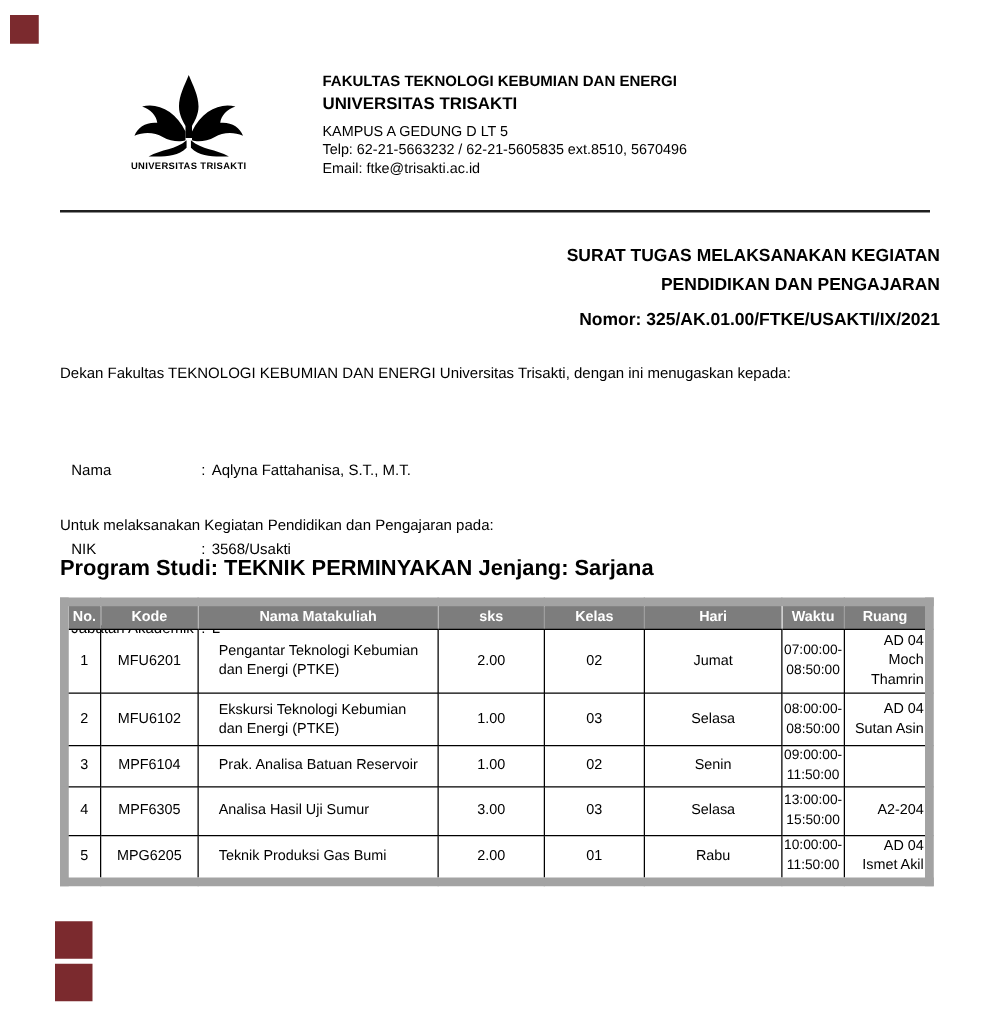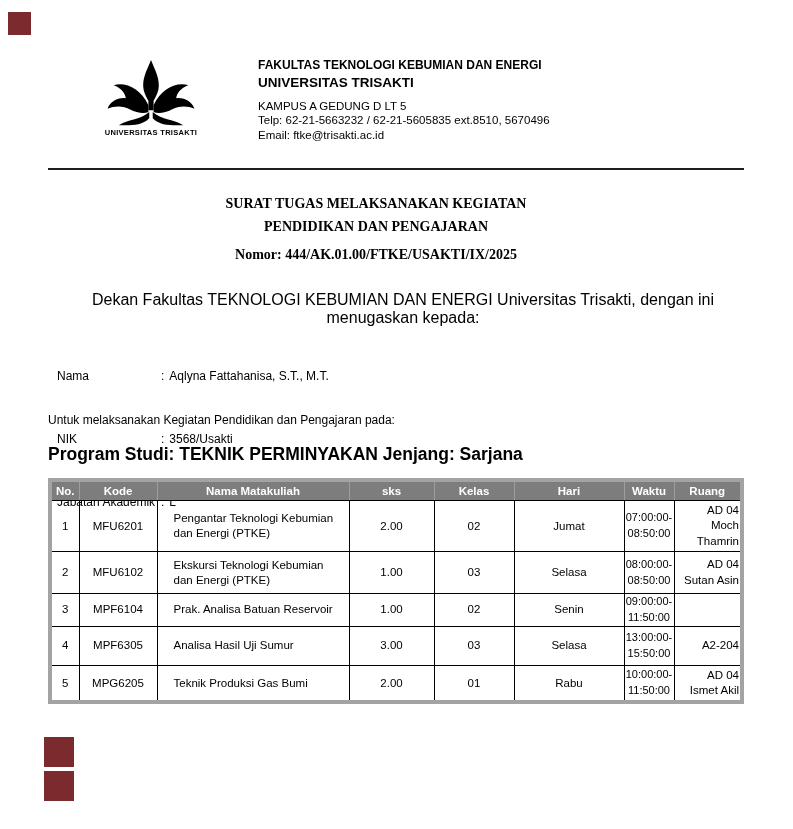--- a/index.html
+++ b/index.html
@@ -17,37 +17,37 @@
   .logo-block{position:absolute;left:98px;top:60px;width:106px;text-align:center;}
   .logo-block svg{display:block;margin:0 auto;}
   .logo-caption{font-size:7.5px;font-weight:bold;letter-spacing:0.3px;margin-top:2px;white-space:nowrap;}
   .lh-text{position:absolute;left:258px;top:58px;}
   .lh-faculty{font-size:12px;font-weight:bold;line-height:1.2;}
   .lh-univ{font-size:13.5px;font-weight:bold;line-height:1.2;margin-top:3px;}
   .lh-addr{margin-top:7px;font-size:11.5px;line-height:1.26;}
   .rule{position:absolute;left:48px;top:168px;width:696px;height:2px;background:#1f1f1f;}
 
   
-  .title-block{position:absolute;left:0;top:197px;width:752px;text-align:center;font-weight:bold;font-family:Liberation Serif, serif;}
+  .title-block{position:absolute;left:0;top:197px;width:752px;text-align:right;font-weight:bold;}
   .title-line{font-size:14px;line-height:14px;margin-bottom:9px;}
   .title-number{font-size:14px;line-height:14px;margin-top:14px;}
 
   
-  .opening{position:absolute;left:48px;top:291px;width:710px;font-size:16px;text-align:center;}
+  .opening{position:absolute;left:48px;top:291px;width:710px;font-size:12px;}
   .fields{position:absolute;left:57px;top:323px;font-size:12px;line-height:18.8px;}
   .field-label{display:inline-block;width:104px;margin-top:44px;}
   .field-colon{display:inline-block;margin-right:5px;}
   .closing{position:absolute;left:48px;top:413px;width:700px;font-size:12px;}
   .program-heading{position:absolute;left:48px;top:444px;font-size:17.5px;font-weight:bold;}
 
   
   table.schedule{
     position:absolute;left:48px;top:478px;width:692px;
     border-collapse:collapse;table-layout:fixed;
-    font-size:11.5px;border:4px solid #a3a3a3;
+    font-size:11.5px;border:7px solid #a3a3a3;
   }
   .schedule th{
     background:#7d7d7d;color:#fff;font-weight:bold;font-size:11.5px;
     border:1px solid #9e9e9e;border-top:2px solid #000;border-bottom:1.5px solid #000;
     height:18px;padding:0 2px;overflow:hidden;
   }
   .schedule th:first-child{border-left:2px solid #000;}
   .schedule th:last-child{border-right:2px solid #000;}
   .schedule td{
     border:1px solid #000;text-align:center;vertical-align:middle;
@@ -93,21 +93,21 @@
       <div>Telp: 62-21-5663232 / 62-21-5605835 ext.8510, 5670496</div>
       <div>Email: ftke@trisakti.ac.id</div>
     </div>
   </div>
 
   <div class="rule"></div>
 
   <div class="title-block">
     <div class="title-line">SURAT TUGAS MELAKSANAKAN KEGIATAN</div>
     <div class="title-line">PENDIDIKAN DAN PENGAJARAN</div>
-    <div class="title-number">Nomor: 444/AK.01.00/FTKE/USAKTI/IX/2025</div>
+    <div class="title-number">Nomor: 325/AK.01.00/FTKE/USAKTI/IX/2021</div>
   </div>
 
   <div class="opening">Dekan Fakultas TEKNOLOGI KEBUMIAN DAN ENERGI Universitas Trisakti, dengan ini menugaskan kepada:</div>
 
   <div class="fields">
     <div class="field-row">
       <span class="field-label">Nama</span><span class="field-colon">:</span><span class="field-value">Aqlyna Fattahanisa, S.T., M.T.</span>
     </div>
     <div class="field-row">
       <span class="field-label">NIK</span><span class="field-colon">:</span><span class="field-value">3568/Usakti</span>

